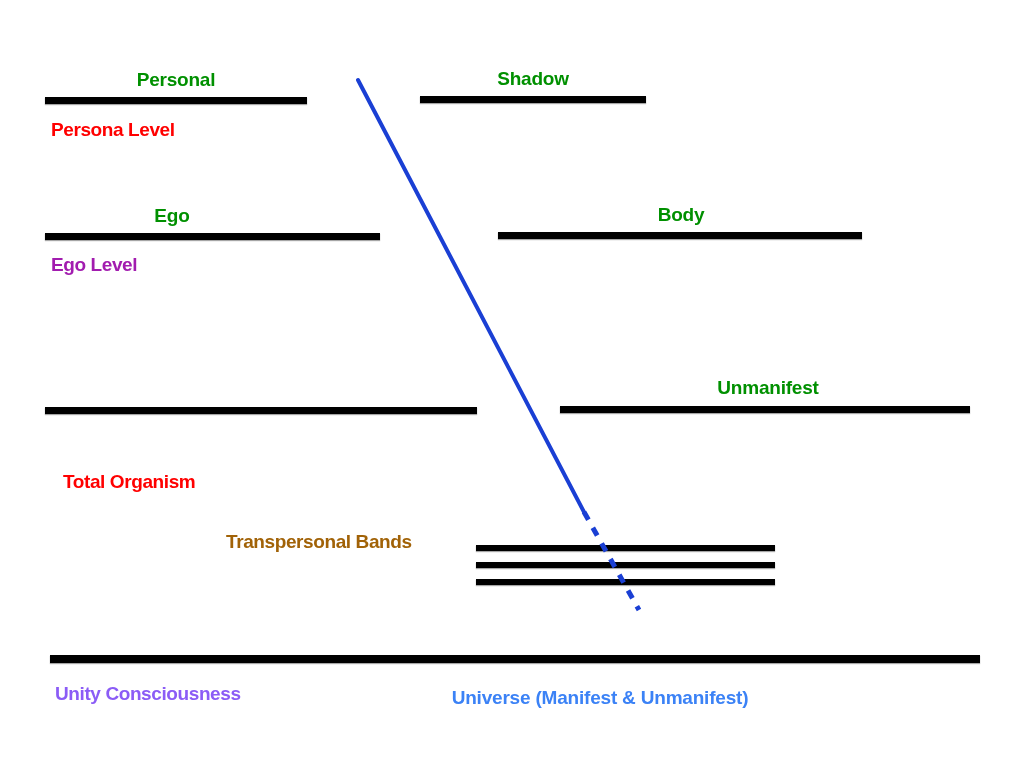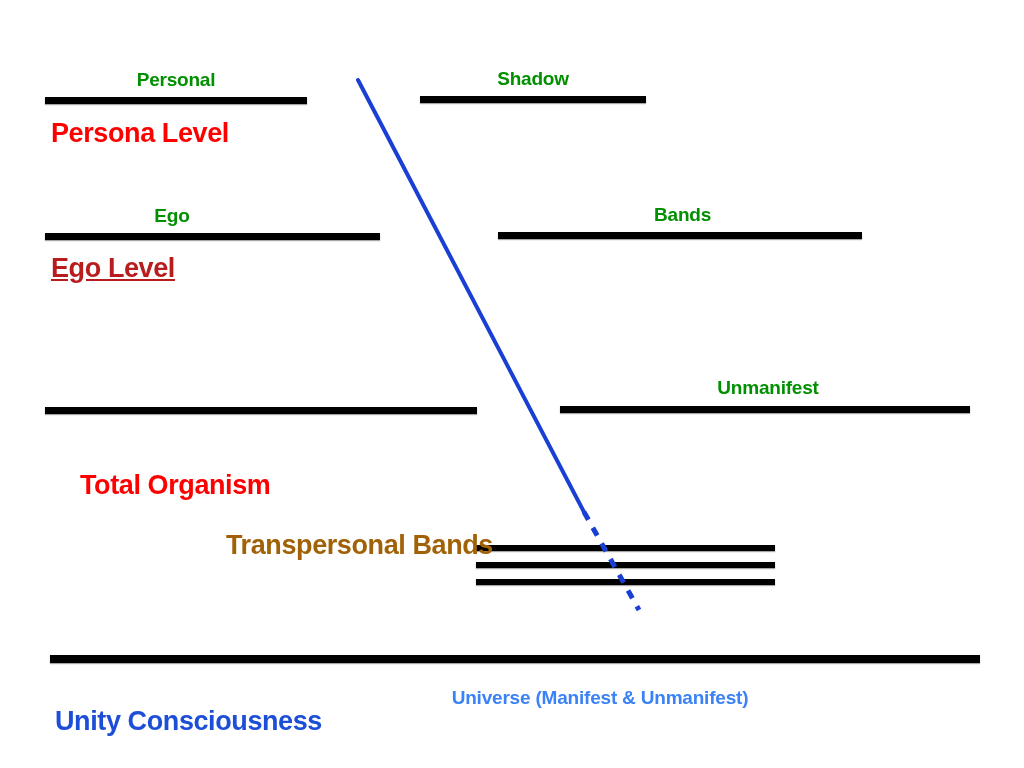--- a/index.html
+++ b/index.html
@@ -40,21 +40,21 @@
     text-align: center;
     line-height: 1;
   }
 
   
   .red-label {
     position: absolute;
     color: #ff0000;
     font-family: "Liberation Sans", sans-serif;
     font-weight: bold;
-    font-size: 27px;
+    font-size: 19px;
     letter-spacing: -0.4px;
     white-space: nowrap;
     line-height: 1;
   }
 
   
   #line-layer {
     position: absolute;
     left: 0;
     top: 0;
@@ -75,28 +75,28 @@
   <div class="bar" style="left: 45px; top: 407px; width: 432px; height: 7px; background: rgb(0, 0, 0);"></div>
   <div class="bar" style="left: 560px; top: 406px; width: 410px; height: 7px; background: rgb(0, 0, 0);"></div>
   <div class="bar" style="left: 476px; top: 545px; width: 299px; height: 6px; background: rgb(0, 0, 0);"></div>
   <div class="bar" style="left: 476px; top: 562px; width: 299px; height: 6px; background: rgb(0, 0, 0);"></div>
   <div class="bar" style="left: 476px; top: 579px; width: 299px; height: 6px; background: rgb(0, 0, 0);"></div>
   <div class="bar" style="left: 50px; top: 655px; width: 930px; height: 8px; background: rgb(0, 0, 0);"></div>
 
   <div class="green-label" style="left: 128px; top: 70px; width: 96px; color: rgb(0, 144, 0);">Personal</div>
   <div class="green-label" style="left: 491px; top: 69px; width: 84px; color: rgb(0, 144, 0);">Shadow</div>
   <div class="green-label" style="left: 152px; top: 206px; width: 40px; color: rgb(0, 144, 0);">Ego</div>
-  <div class="green-label" style="left: 654px; top: 205px; width: 54px; color: rgb(0, 144, 0);">Bands</div>
+  <div class="green-label" style="left: 654px; top: 205px; width: 54px; color: rgb(0, 144, 0);">Body</div>
   <div class="green-label" style="left: 698px; top: 378px; width: 140px; color: rgb(0, 144, 0);">Unmanifest</div>
   <div class="green-label" style="left: 433px; top: 688px; width: 334px; color: #3b82f6;">Universe (Manifest &amp; Unmanifest)</div>
 
   <div class="red-label" style="left: 51px; top: 120px; color: rgb(255, 0, 0);">Persona Level</div>
-  <div class="red-label" style="left: 51px; top: 255px; color: #b91c1c; text-decoration: underline;">Ego Level</div>
-  <div class="red-label" style="left: 80px; top: 472px; color: rgb(255, 0, 0);">Total Organism</div>
+  <div class="red-label" style="left: 51px; top: 255px; color: #a21caf;">Ego Level</div>
+  <div class="red-label" style="left: 63px; top: 472px; color: rgb(255, 0, 0);">Total Organism</div>
   <div class="red-label" style="left: 182px; top: 532px; color: #a16207; margin-left: 44px;">Transpersonal Bands</div>
-  <div class="red-label" style="left: 55px; top: 684px; color: #1d4ed8; margin-top: 24px;">Unity Consciousness</div>
+  <div class="red-label" style="left: 55px; top: 684px; color: #8b5cf6;">Unity Consciousness</div>
 
   <svg id="line-layer" viewBox="0 0 1024 768" xmlns="http://www.w3.org/2000/svg">
     <line id="diag-solid" x1="358" y1="80" x2="584" y2="512" stroke="#1a3fd4" stroke-width="4" stroke-linecap="round"></line>
     <line id="diag-dashed" x1="584" y1="512" x2="639" y2="610" stroke="#1a3fd4" stroke-width="5" stroke-linecap="butt" stroke-dasharray="9 9"></line>
   </svg>
 
 </div>
 
 </body></html>

